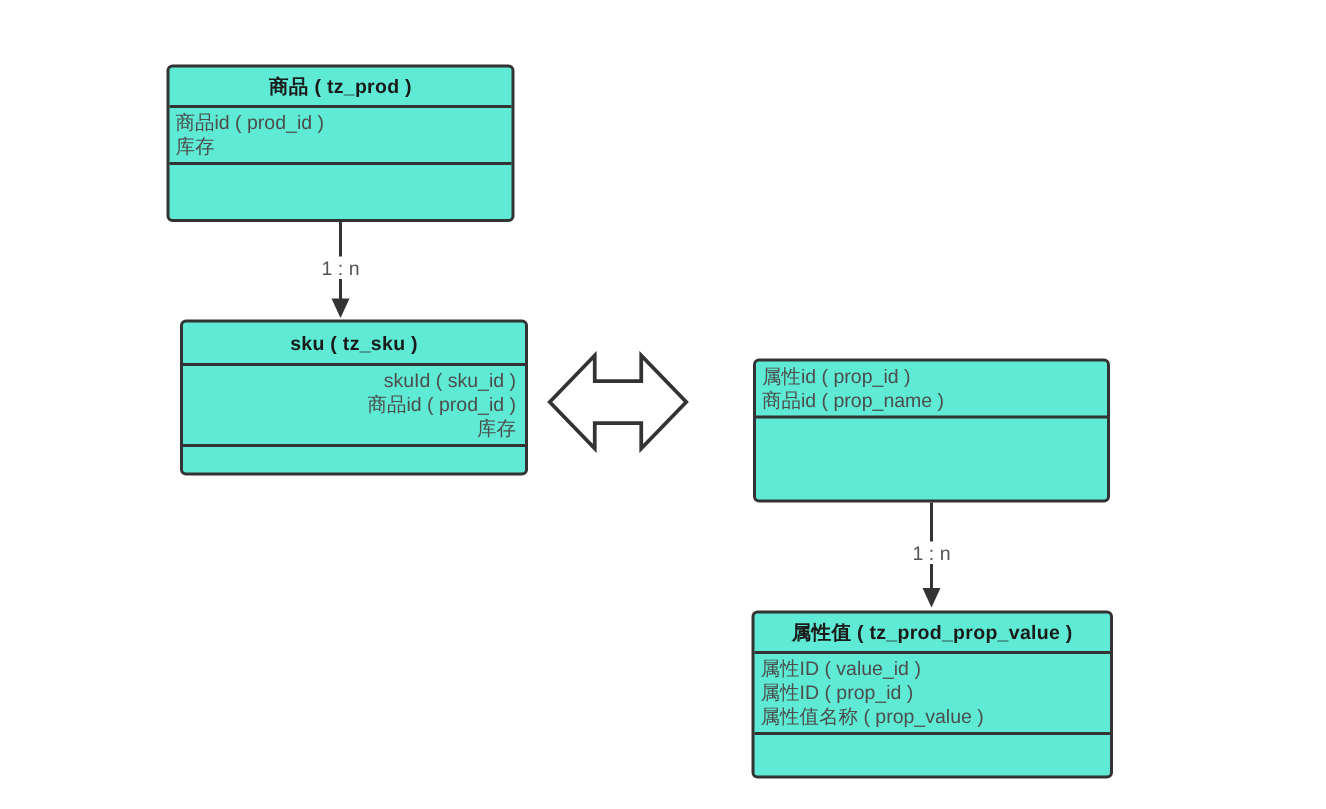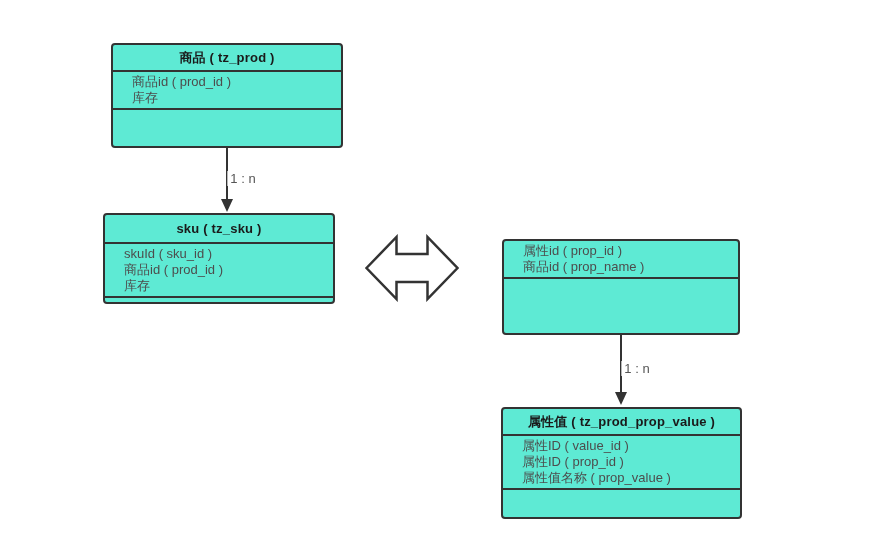--- a/index.html
+++ b/index.html
@@ -28,21 +28,21 @@
     align-items: center;
     justify-content: center;
     border-bottom: 2px solid #333333;
     flex: 0 0 auto;
     letter-spacing: .2px;
   }
   .entity-fields {
     font-size: 13px;
     color: #4d4d4d;
     line-height: 16px;
-    padding: 2px 6px 2px 19px;
+    padding: 2px 6px 2px 4px;
     border-bottom: 2px solid #333333;
     flex: 0 0 auto;
     white-space: nowrap;
     overflow: hidden;
   }
   .entity-empty { flex: 1 1 auto; }
 
   .connector-line {
     position: absolute;
     width: 2px;
@@ -58,21 +58,20 @@
   }
   .connector-label {
     position: absolute;
     transform: translateX(-50%);
     background: #ffffff;
     font-size: 13px;
     line-height: 15px;
     color: #555555;
     padding: 0 3px;
     white-space: nowrap;
-    margin-left: 16px;
   }
   .double-arrow { position: absolute; }
 </style>
 </head>
 <body>
 
 <div class="canvas">
 
   <div class="entity" style="left:111px; top:43px; width:232px; height:105px;">
     <div class="entity-title" style="height:25px;">商品 ( tz_prod )</div>
@@ -80,21 +79,21 @@
       <div>商品id ( prod_id )</div>
       <div>库存</div>
     </div>
     <div class="entity-empty"></div>
   </div>
 
   <div class="connector-line" style="left:226px; top:148px; height:52px;"></div>
   <div class="connector-head" style="left:221px; top:199px;"></div>
   <div class="connector-label" style="left:227px; top:171px;">1 : n</div>
 
-  <div class="entity" style="left:103px; top:213px; width:232px; height:91px;">
+  <div class="entity" style="left:120px; top:213px; width:232px; height:104px;text-align:right;">
     <div class="entity-title" style="height:27px;">sku ( tz_sku )</div>
     <div class="entity-fields">
       <div>skuId ( sku_id )</div>
       <div>商品id ( prod_id )</div>
       <div>库存</div>
     </div>
     <div class="entity-empty"></div>
   </div>
 
   <svg class="double-arrow" style="left:363px; top:234px;" width="98" height="68" viewBox="-3.5 -3 98 68" xmlns="http://www.w3.org/2000/svg">

